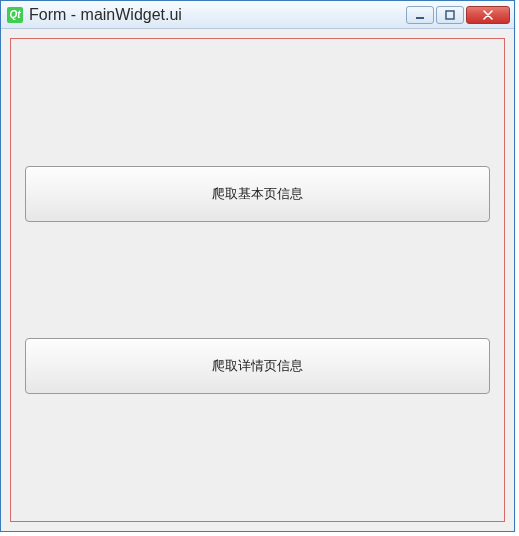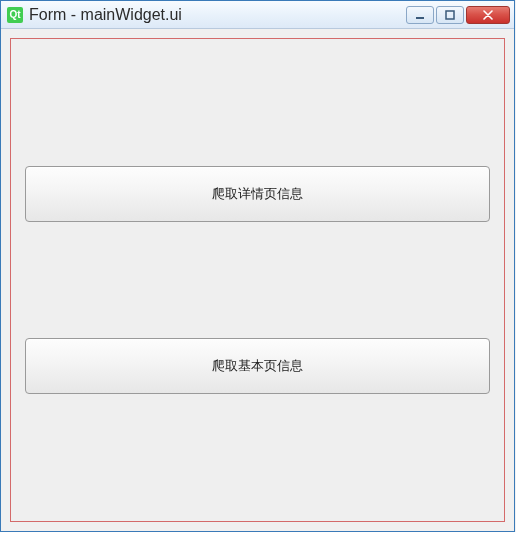--- a/index.html
+++ b/index.html
@@ -33,20 +33,21 @@
     background: #41cd52;
     border-radius: 2px;
     color: #fff;
     font-weight: bold;
     font-size: 10px;
     line-height: 16px;
     text-align: center;
     margin-right: 6px;
     flex: 0 0 auto;
     font-family: Arial, sans-serif;
+    font-style: italic;
   }
   .title-text {
     flex: 1 1 auto;
     color: #2b2b2b;
     font-size: 16px;
     white-space: nowrap;
     overflow: hidden;
   }
   .win-controls {
     flex: 0 0 auto;
@@ -136,24 +137,24 @@
           <path d="M2 1 L10 9 M10 1 L2 9" stroke="#ffffff" stroke-width="1.6" stroke-linecap="round"></path>
         </svg>
       </div>
     </div>
   </div>
 
   <div class="client">
     <div class="layout-dots">
 
       <div class="qt-button">
-        <span>爬取详情页信息</span>
+        <span>爬取基本页信息</span>
       </div>
 
       <div class="qt-button">
-        <span>爬取基本页信息</span>
+        <span>爬取详情页信息</span>
       </div>
 
 
     </div>
   </div>
 
 </div>
 
 </body></html>

